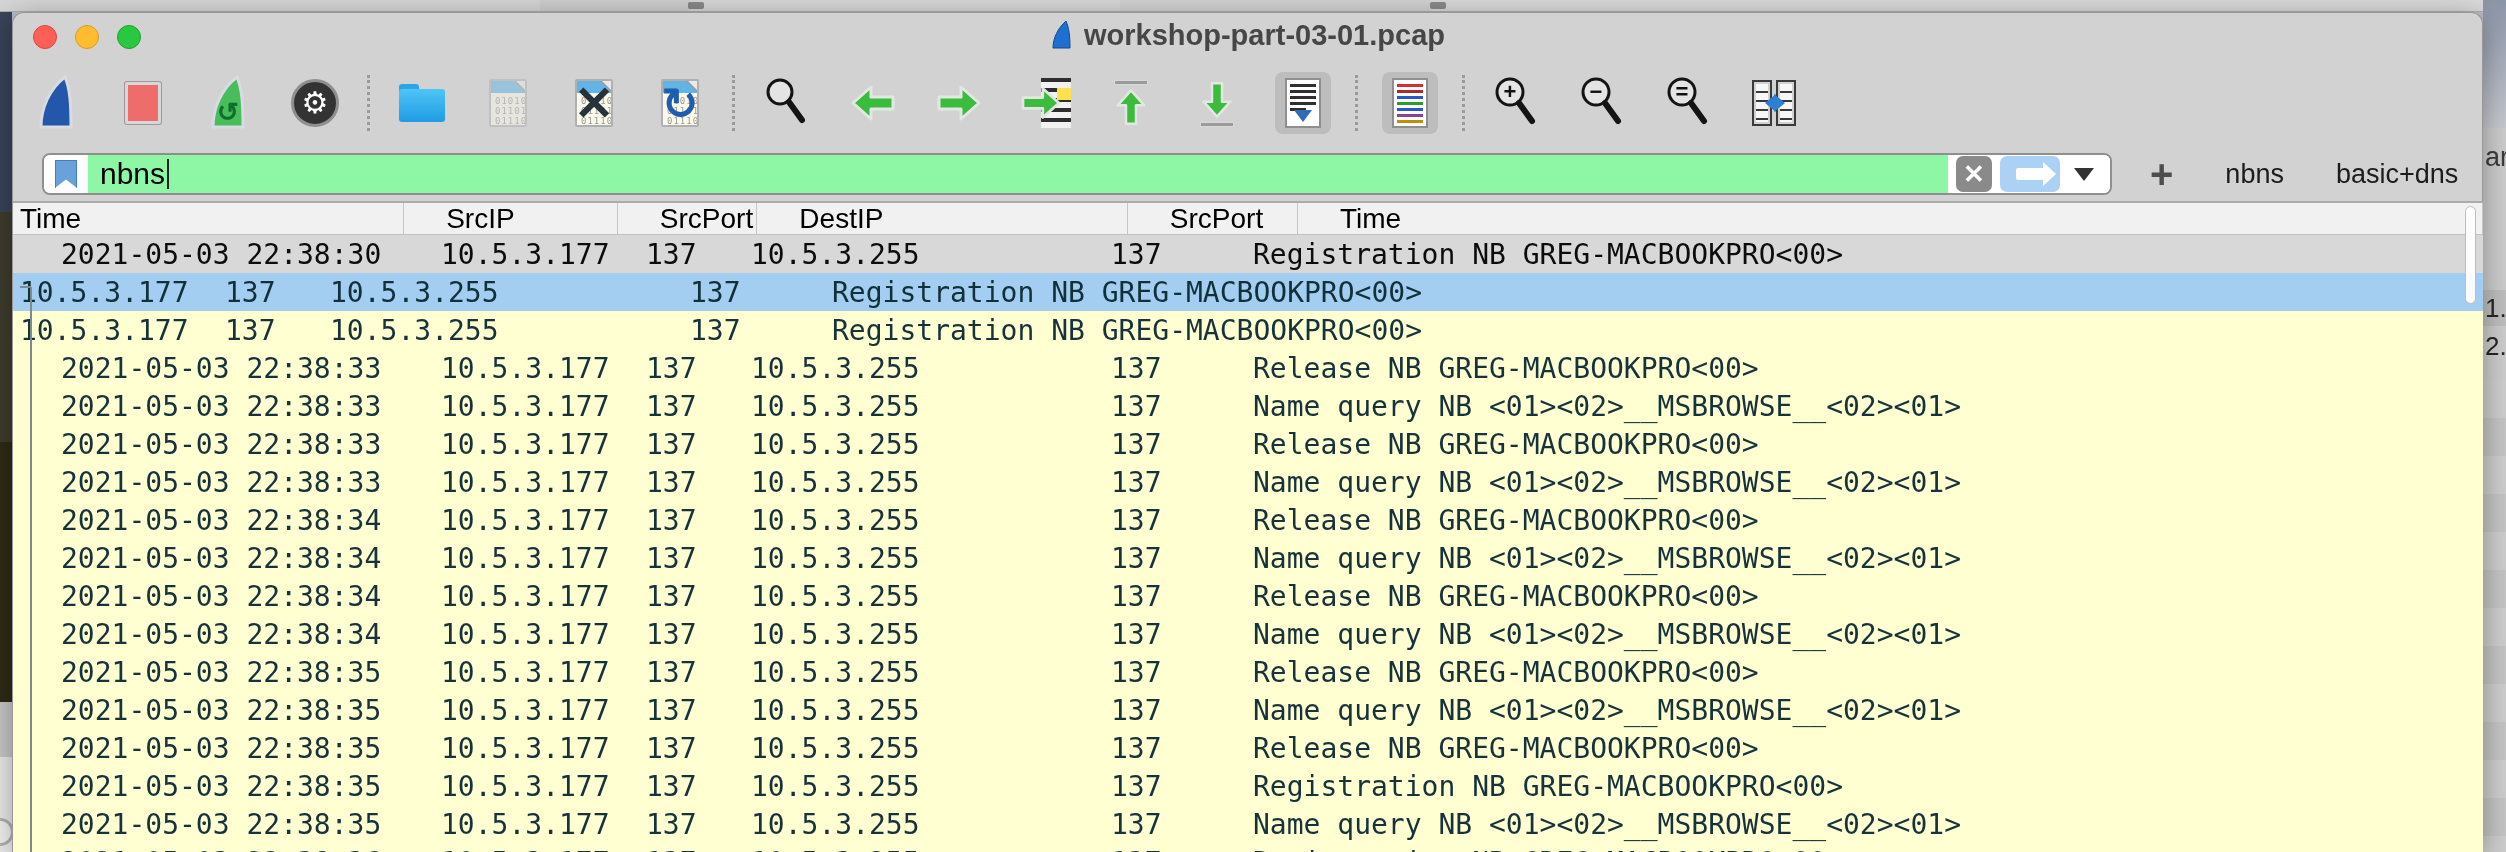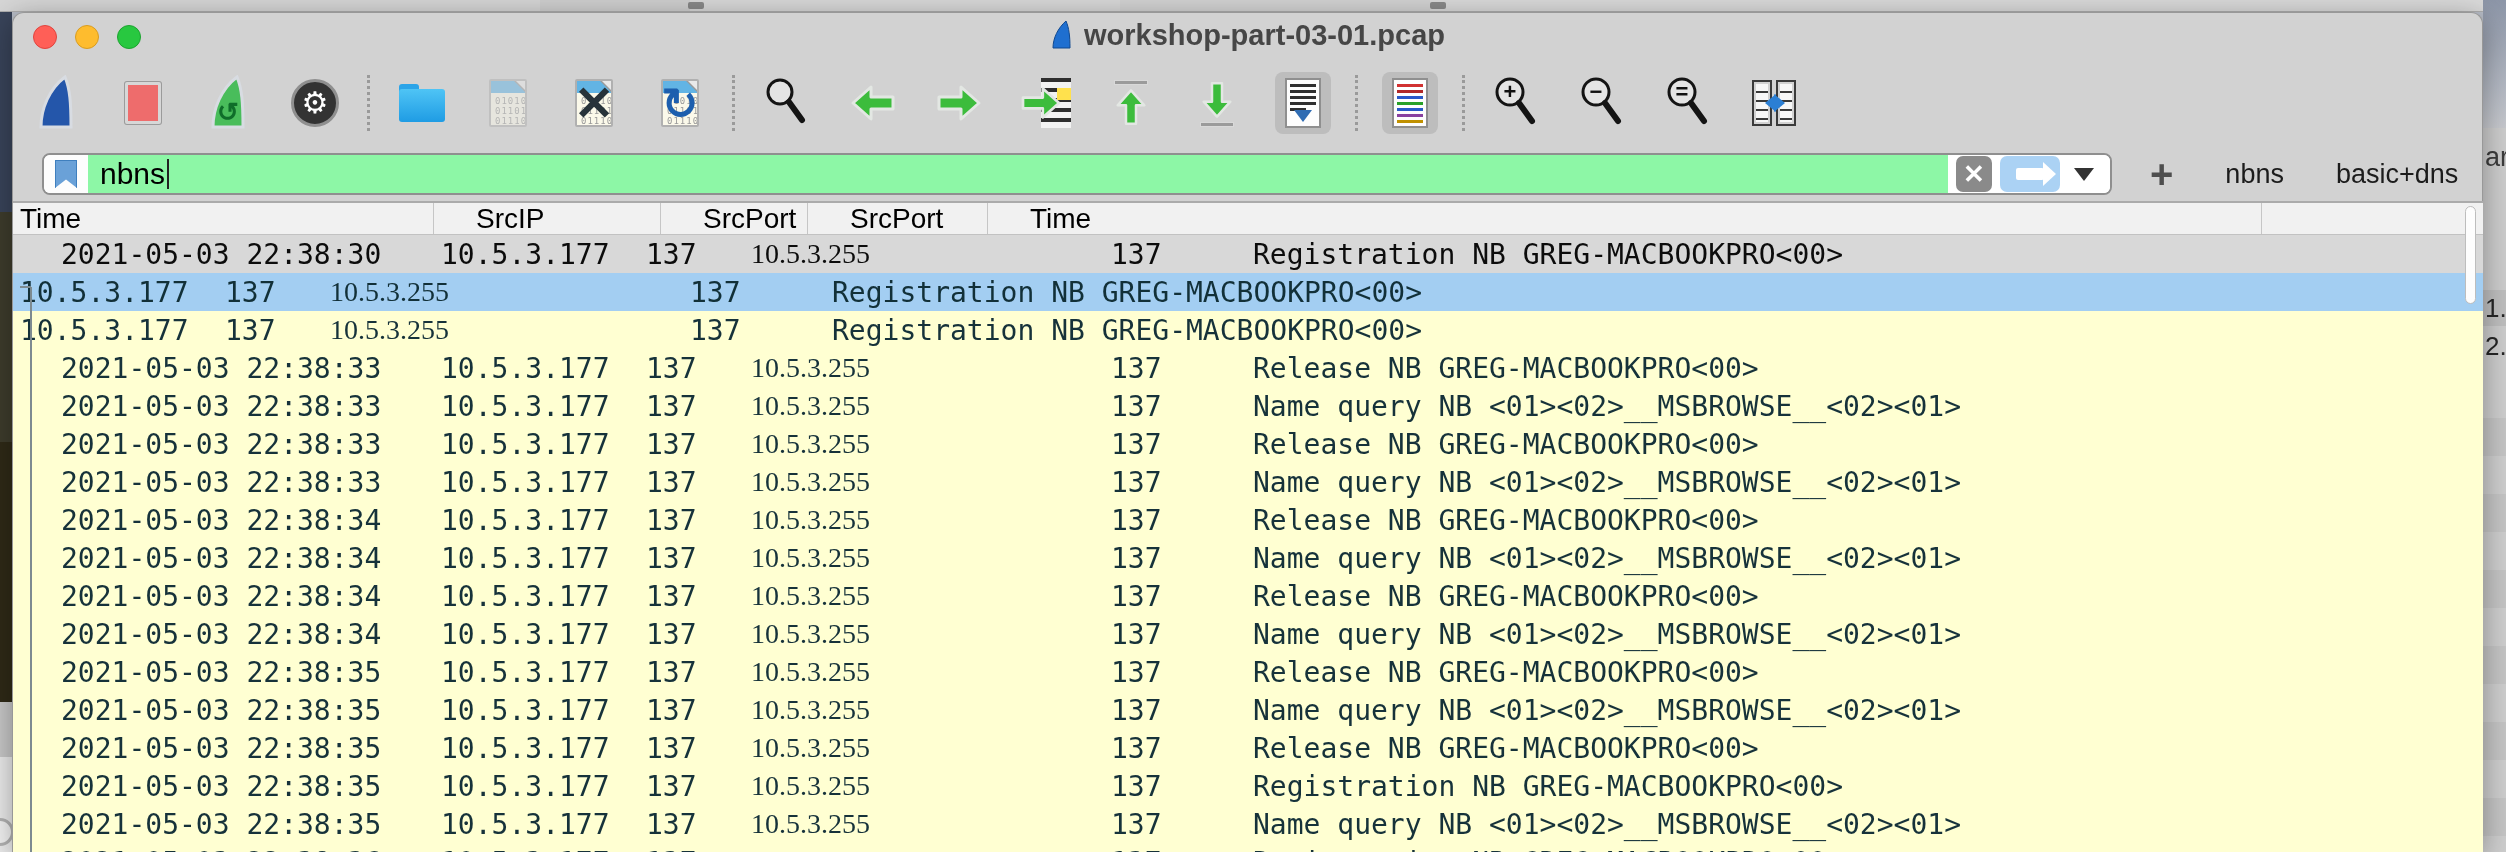--- a/index.html
+++ b/index.html
@@ -114,21 +114,21 @@
   .th { display:flex; align-items:center; padding-left:7px; font-size:28px; color:#000;
     border-right:1px solid #c6c6c6; overflow:hidden; white-space:nowrap; }
   #tbody { position:relative; }
   .row { display:flex; height:38px; font-family:"DejaVu Sans Mono",monospace; font-size:28px; color:#16323a;
     white-space:nowrap; }
   .row.yellow { background:#ffffd2; }
   .row.gray { background:#d8d8d8; color:#0c0c0c; }
   .row.selected { background:#a3cef2; color:#123038; }
   .cell { display:flex; align-items:center; overflow:hidden; flex:none; }
   .c0 { padding-left:48px; } .c1 { padding-left:7px; } .c2 { padding-left:20px; }
-  .c3 { padding-left:13px;font-family:Liberation Serif, serif; } .c4 { padding-left:12px; } .c5 { padding-left:9px; }
+  .c3 { padding-left:13px; } .c4 { padding-left:12px; } .c5 { padding-left:9px; }
   #conv-line { left:17px; top:52px; bottom:-600px; width:2px; background:#7d8a90; height:620px; }
   #conv-tick { left:7px; top:51px; width:11px; height:2px; background:#7d8a90; }
   #scroll-thumb { right:7px; top:5px; width:11px; height:98px; background:#fdfdfd;
     border:1px solid #bdbdbd; border-radius:6px; }
 </style>
 </head>
 <body>
 
 <div id="desktop-top" class="abs">
   <div class="abs top-mark" style="left:688px;"></div>
@@ -356,20 +356,21 @@
         <div class="preset">basic+dns</div>
         <div class="preset">basic+</div>
       </div>
   </div>
 
   <div id="table-wrap" class="abs">
     <div id="thead">
         <div class="th" style="width: 421px;">Time</div>
         <div class="th" style="width: 192px;">SrcIP</div>
         <div class="th" style="width: 112px;">SrcPort</div>
+        <div class="th" style="width: 361px;">DestIP</div>
         <div class="th" style="width: 145px;">SrcPort</div>
         <div class="th" style="width: 1239px;">Time</div>
       </div>
     <div id="tbody">
       <div id="conv-tick" class="abs"></div>
       <div id="conv-line" class="abs"></div>
     <div class="row gray">
           <div class="cell c0" style="width: 421px;">2021-05-03 22:38:30</div>
           <div class="cell c1" style="width: 192px;">10.5.3.177</div>
           <div class="cell c2" style="width: 112px;">137</div>

